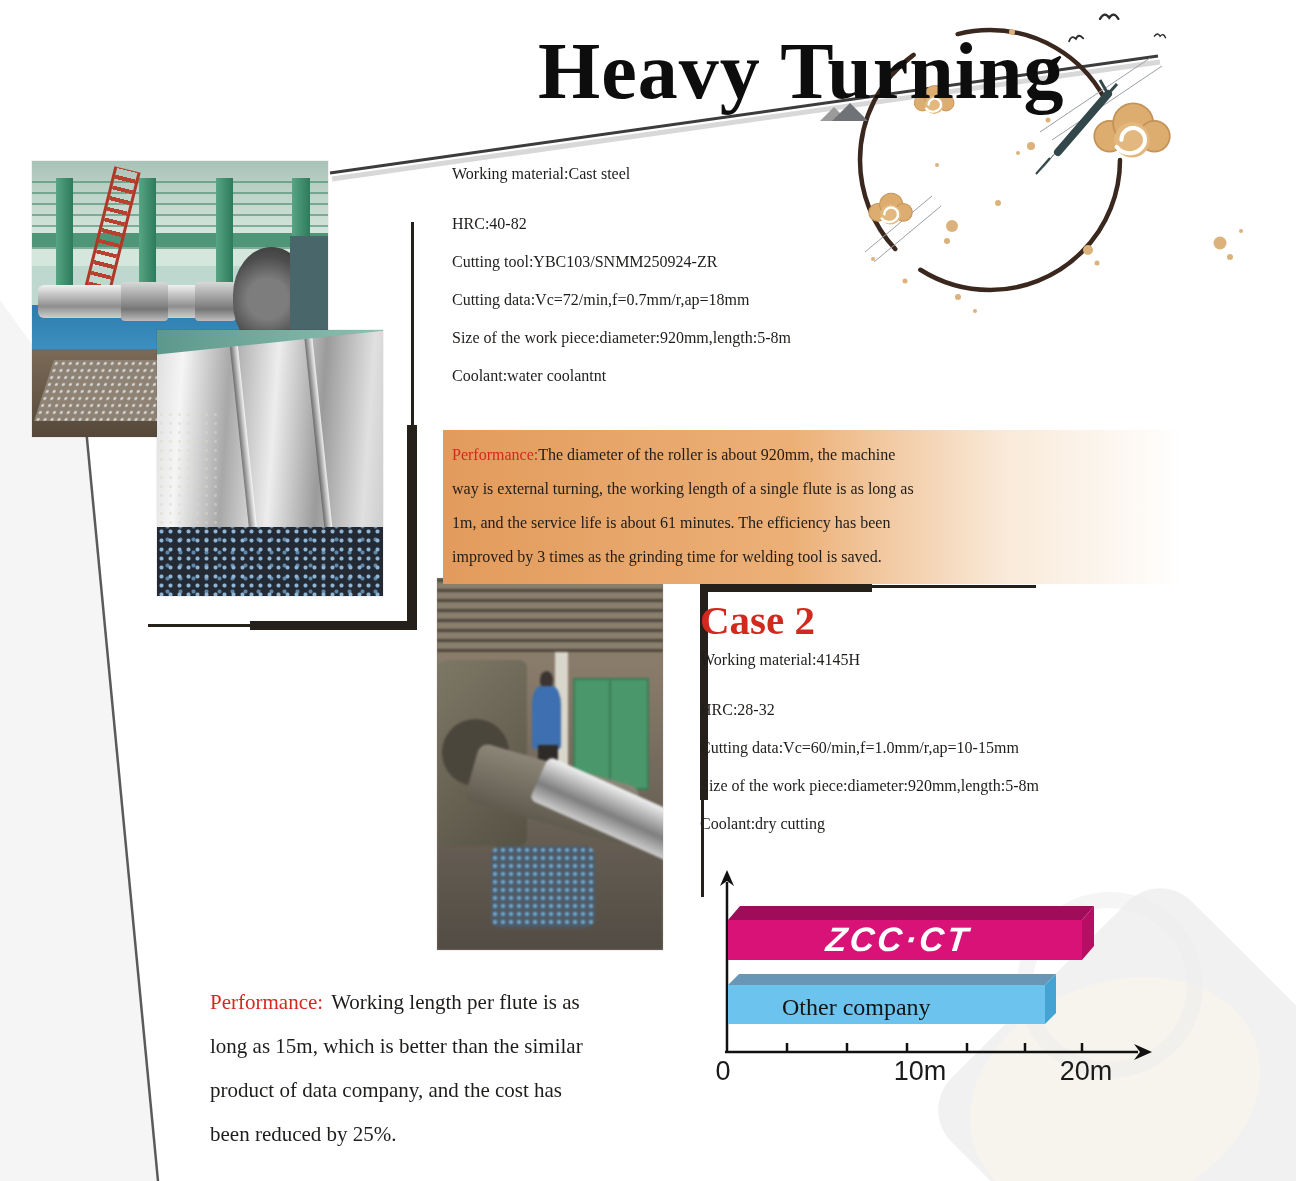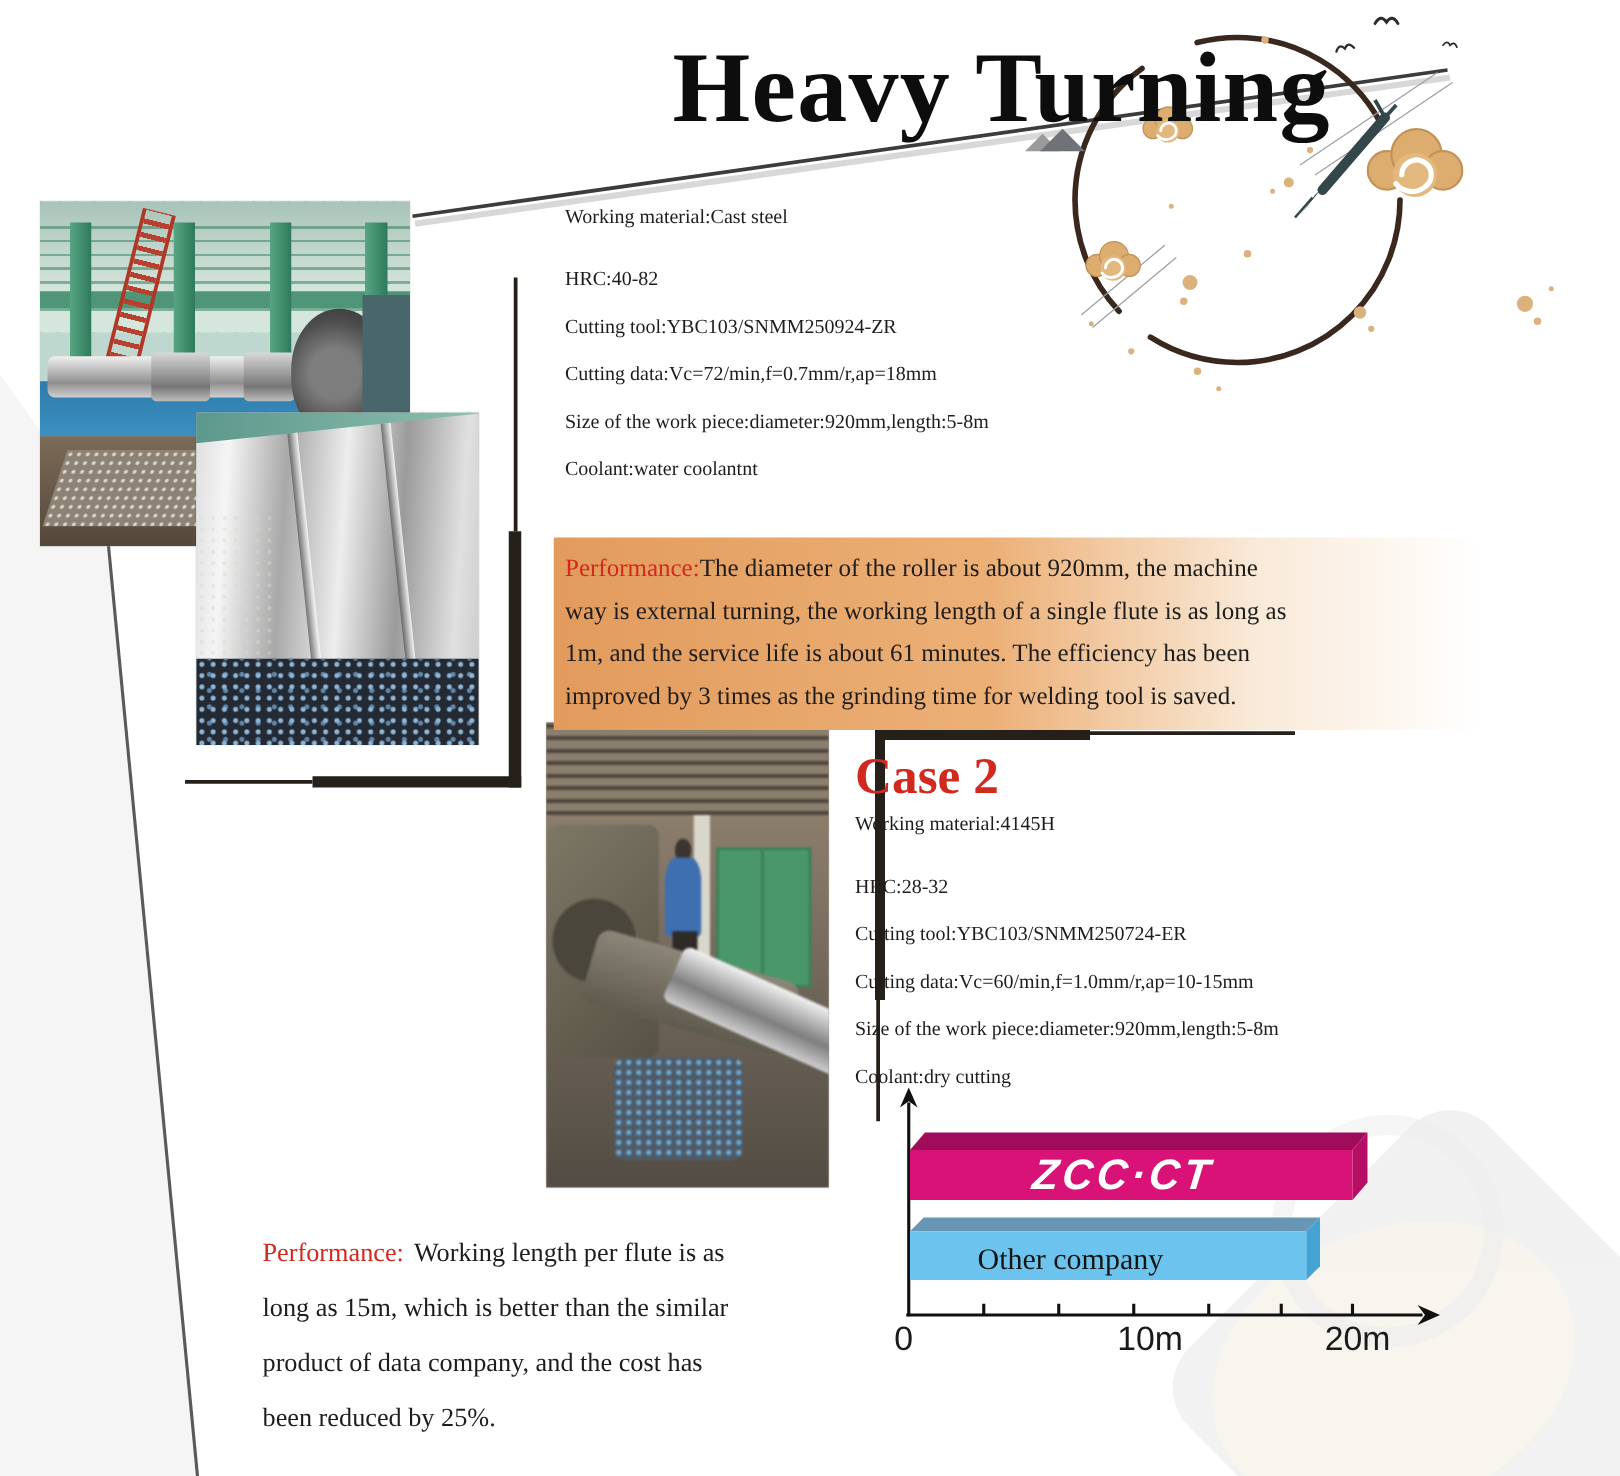--- a/index.html
+++ b/index.html
@@ -7,25 +7,25 @@
           font-family:"Liberation Serif", serif;color:#1f1d1b;}
   .abs{position:absolute;}
   
   #page-title{left:538px;top:26px;font-size:80px;font-weight:700;color:#0d0d0d;
               letter-spacing:1px;z-index:6;white-space:nowrap;}
   
   .case-head{font-size:41px;font-weight:700;color:#d2291f;line-height:44px;}
   .case-lines p{font-size:16px;line-height:24px;margin:0 0 14px 0;white-space:nowrap;}
   .case-lines p.first{margin-bottom:26px;}
   #case1{left:452px;top:154px;z-index:5;}
-  #case2{left:684px;top:598px;z-index:5;}
+  #case2{left:700px;top:598px;z-index:5;}
   
   #perf1{left:443px;top:430px;width:770px;padding:8px 0 10px 9px;z-index:5;
          background:linear-gradient(90deg,#e29b5c 0%,#ecb077 45%,rgba(244,216,184,.55) 72%,rgba(255,255,255,0) 95%);}
-  #perf1 p, #perf2 p{font-size:20px;line-height:34px;margin:0;white-space:nowrap;}
+  #perf1 p, #perf2 p{font-size:16px;line-height:34px;margin:0;white-space:nowrap;}
   #perf2{left:210px;top:980px;width:500px;z-index:5;}
   #perf2 p{font-size:21px;line-height:44px;}
   .red-label{color:#d2291f;}
   .red-label.sp{margin-right:8px;}
   
   .photo{overflow:hidden;box-shadow:0 0 0 1px rgba(0,0,0,.05);}
   #photo1{left:32px;top:161px;width:296px;height:276px;z-index:3;background:#bfd8cf;}
   #photo2{left:157px;top:330px;width:226px;height:266px;z-index:4;background:#cfd4d2;}
   #photo3{left:437px;top:578px;width:226px;height:372px;z-index:3;background:#857868;}
   .photo .abs{position:absolute;}
@@ -258,21 +258,20 @@
     <p>way is external turning, the working length of a single flute is as long as</p>
     <p>1m, and the service life is about 61 minutes. The efficiency has been</p>
     <p>improved by 3 times as the grinding time for welding tool  is saved.</p>
   </div>
 
   <div id="case2" class="abs">
     <div class="case-head">Case 2</div>
     <div class="case-lines" style="margin-top:6px">
       <p class="first">Working material:4145H</p>
       <p>HRC:28-32</p>
-      <p>Cutting tool:YBC103/SNMM250724-ER</p>
       <p>Cutting data:Vc=60/min,f=1.0mm/r,ap=10-15mm</p>
       <p>Size of the work piece:diameter:920mm,length:5-8m</p>
       <p>Coolant:dry cutting</p>
     </div>
   </div>
 
   <svg id="chart" class="abs" width="480" height="230" viewBox="0 0 480 230">
 
     <g stroke="#111" stroke-width="2.5">
       <line x1="37" y1="14" x2="37" y2="185"></line>

